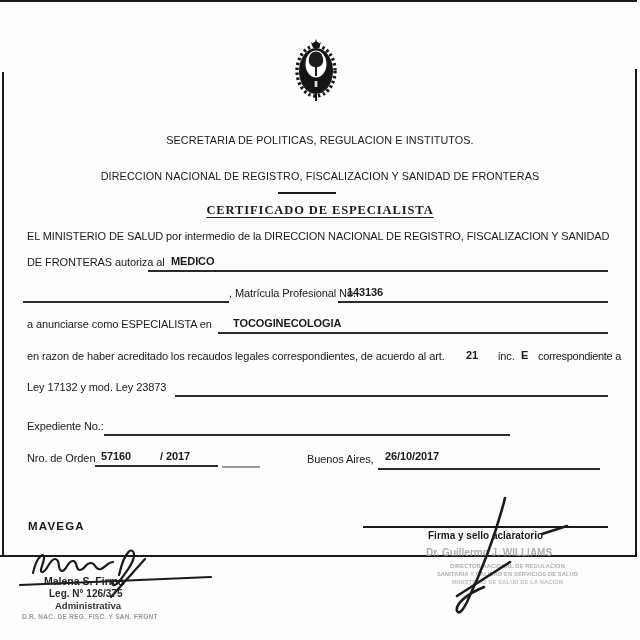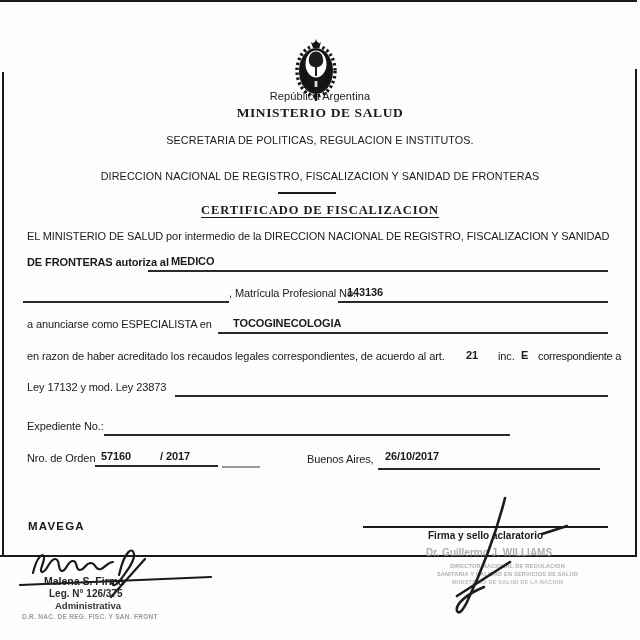--- a/index.html
+++ b/index.html
@@ -47,30 +47,28 @@
       <ellipse cx="26" cy="33" rx="17" ry="23"></ellipse>
     </g>
     <ellipse cx="26" cy="33" rx="19" ry="25" fill="none" stroke="#141414" stroke-width="3.4" stroke-dasharray="2.4 2.6"></ellipse>
     <ellipse cx="26" cy="26" rx="10.5" ry="13.5" fill="#ffffff"></ellipse>
     <path d="M26 13.5 c-5 0 -7.2 4.6 -7.2 8.8 c0 4.8 3.2 7 7.2 7 c4 0 7.2 -2.2 7.2 -7 c0 -4.2 -2.2 -8.8 -7.2 -8.8 z" fill="#1c1c1c"></path>
     <rect x="25" y="27" width="2" height="11" fill="#1c1c1c"></rect>
     <rect x="24.6" y="43" width="2.8" height="6" fill="#ffffff" opacity="0.85"></rect>
     <rect x="25" y="56" width="2" height="7" fill="#141414"></rect>
   </svg>
 
-  <div class="abs ctr sans" style="top:90px;font-size:11px;">República Argentina</div>
-  <div class="abs ctr serif bold" style="top:105px;font-size:13.5px;letter-spacing:0.6px;">MINISTERIO DE SALUD</div>
   <div class="abs ctr sans" style="top:134px;">SECRETARIA DE POLITICAS, REGULACION E INSTITUTOS.</div>
   <div class="abs ctr sans" style="top:170px;">DIRECCION NACIONAL DE REGISTRO, FISCALIZACION Y SANIDAD DE FRONTERAS</div>
   <div class="rule" style="left:278px;top:192px;width:58px;height:2px;"></div>
-  <div class="abs ctr serif title-cert" style="top:203px;">CERTIFICADO DE FISCALIZACION</div>
+  <div class="abs ctr serif title-cert" style="top:203px;">CERTIFICADO DE ESPECIALISTA</div>
 
   <div class="abs body-txt" style="left:27px;top:230px;">EL MINISTERIO DE SALUD por intermedio de la DIRECCION NACIONAL DE REGISTRO, FISCALIZACION Y SANIDAD</div>
 
-  <div class="abs body-txt" style="left:27px;top:256px;font-weight:bold;">DE FRONTERAS autoriza al</div>
+  <div class="abs body-txt" style="left:27px;top:256px;">DE FRONTERAS autoriza al</div>
   <div class="abs body-txt bold" style="left:171px;top:255px;">MEDICO</div>
   <div class="blank" style="left:148px;top:270px;width:460px;"></div>
 
   <div class="blank" style="left:23px;top:301px;width:206px;"></div>
   <div class="abs body-txt" style="left:229px;top:287px;">, Matrícula Profesional No.:</div>
   <div class="abs body-txt bold" style="left:347px;top:286px;">143136</div>
   <div class="blank" style="left:338px;top:301px;width:270px;"></div>
 
   <div class="abs body-txt" style="left:27px;top:318px;">a anunciarse como ESPECIALISTA en</div>
   <div class="abs body-txt bold" style="left:233px;top:317px;">TOCOGINECOLOGIA</div>

